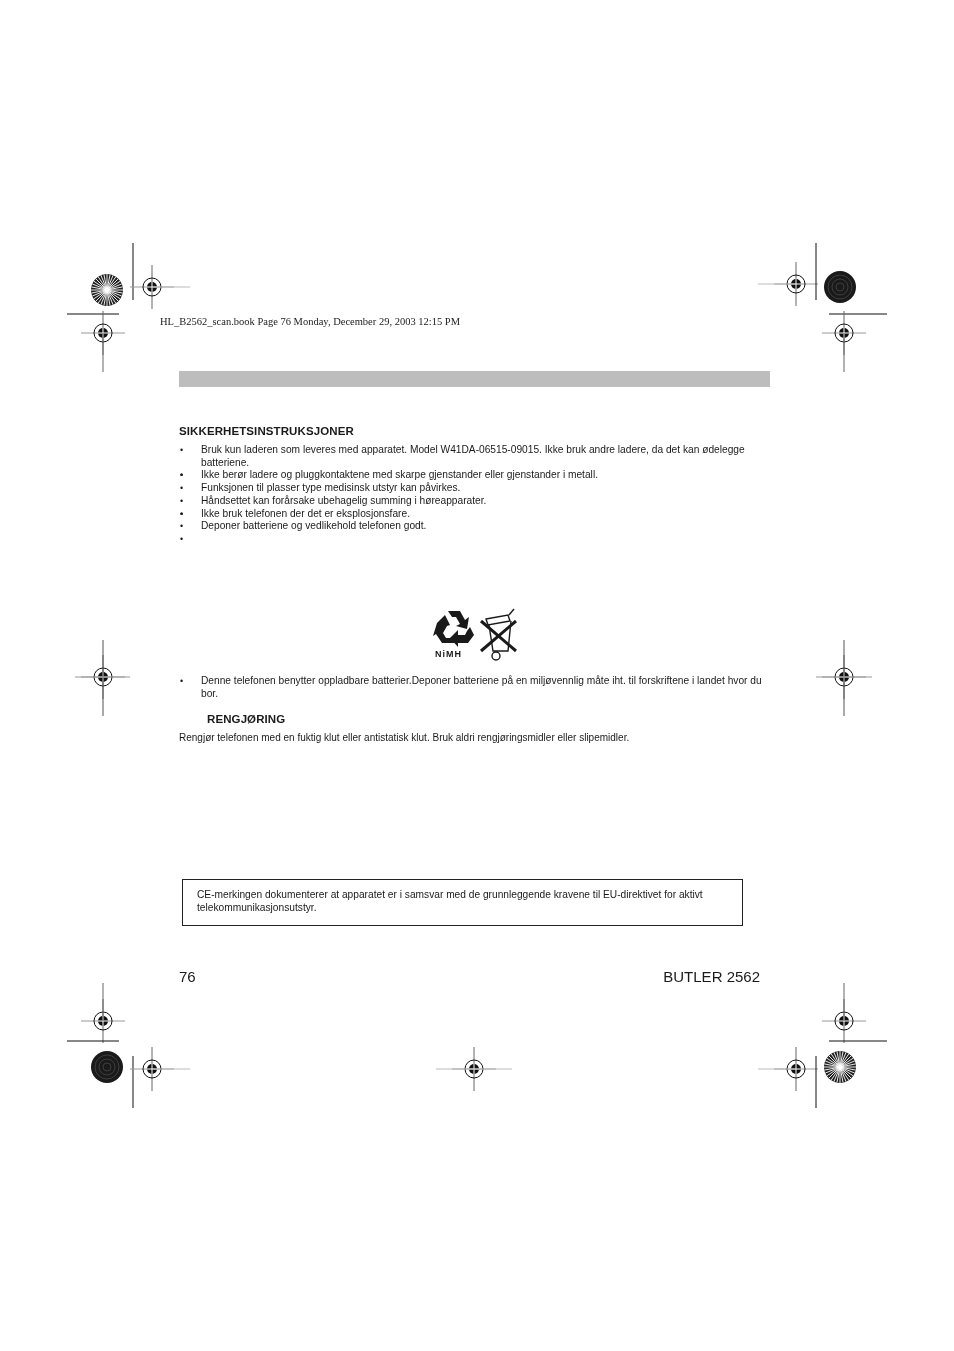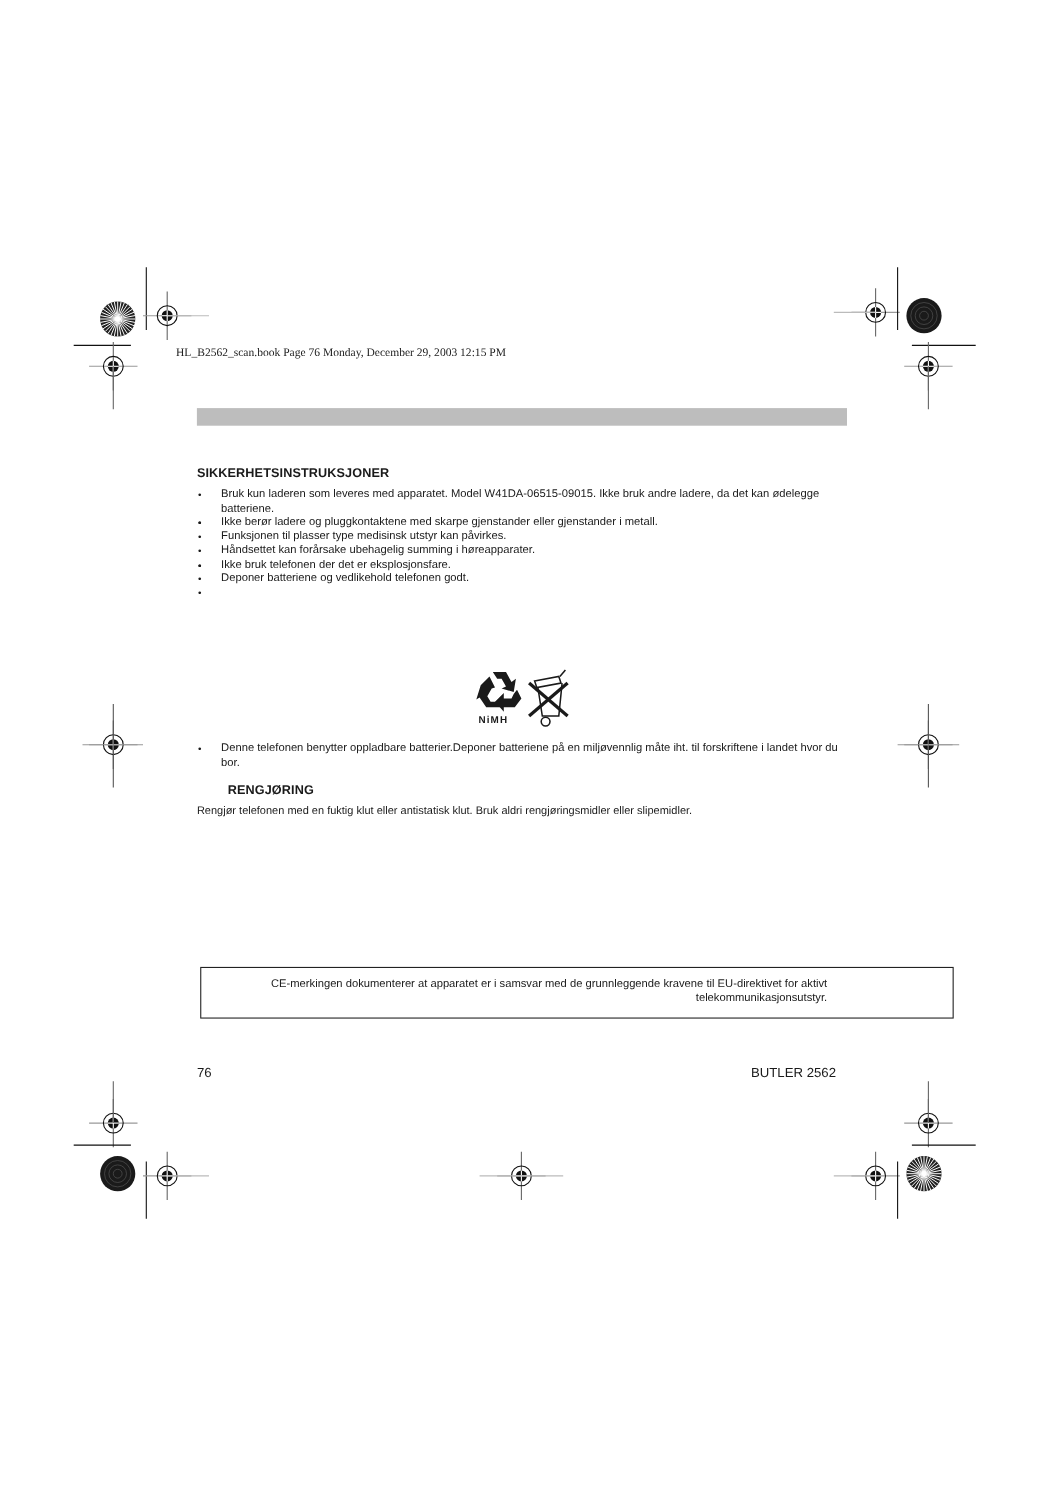--- a/index.html
+++ b/index.html
@@ -6,23 +6,23 @@
   body { width:954px; height:1351px; position:relative; overflow:hidden;
          font-family:"Liberation Sans", sans-serif; color:#1a1a1a; }
   .abs { position:absolute; }
   .slug { font-family:"Liberation Serif", serif; font-size:10.5px; color:#222; left:160px; top:284px; white-space:nowrap;margin-top:32px; }
   .grey-bar { left:179px; top:371px; width:591px; height:16px; background:#bdbdbd; }
   .heading { font-weight:bold; font-size:11.5px; letter-spacing:0.1px; }
   .bullets { left:179px; top:444px; width:592px; margin:0; padding:0; list-style:none; font-size:10.2px; line-height:12.7px; }
   .bullets li { position:relative; padding-left:22px; }
   .bullets li .dot { position:absolute; left:1px; top:0; font-size:9px; }
   .para { font-size:10px; line-height:12.7px; }
-  .ce-box { left:182px; top:879px; width:685px; height:47px; border:1px solid #222; box-sizing:border-box;text-align:right; }
+  .ce-box { left:182px; top:879px; width:561px; height:47px; border:1px solid #222; box-sizing:border-box; }
   .ce-text { position:absolute; left:14px; top:9px; width:555px; font-size:10.2px; line-height:12.7px; }
-  .footer { font-size:12px; top:968px; }
+  .footer { font-size:15px; top:968px; }
 </style>
 </head>
 <body>
 
 <svg class="abs" width="954" height="1351" style="left:0;top:0;" xmlns="http://www.w3.org/2000/svg">
   <defs>
     <g id="reg">
       <line x1="-22" y1="0" x2="22" y2="0" stroke="#999" stroke-width="1"></line>
       <line x1="0" y1="-22" x2="0" y2="22" stroke="#666" stroke-width="1"></line>
       <circle r="9" fill="none" stroke="#111" stroke-width="1"></circle>

